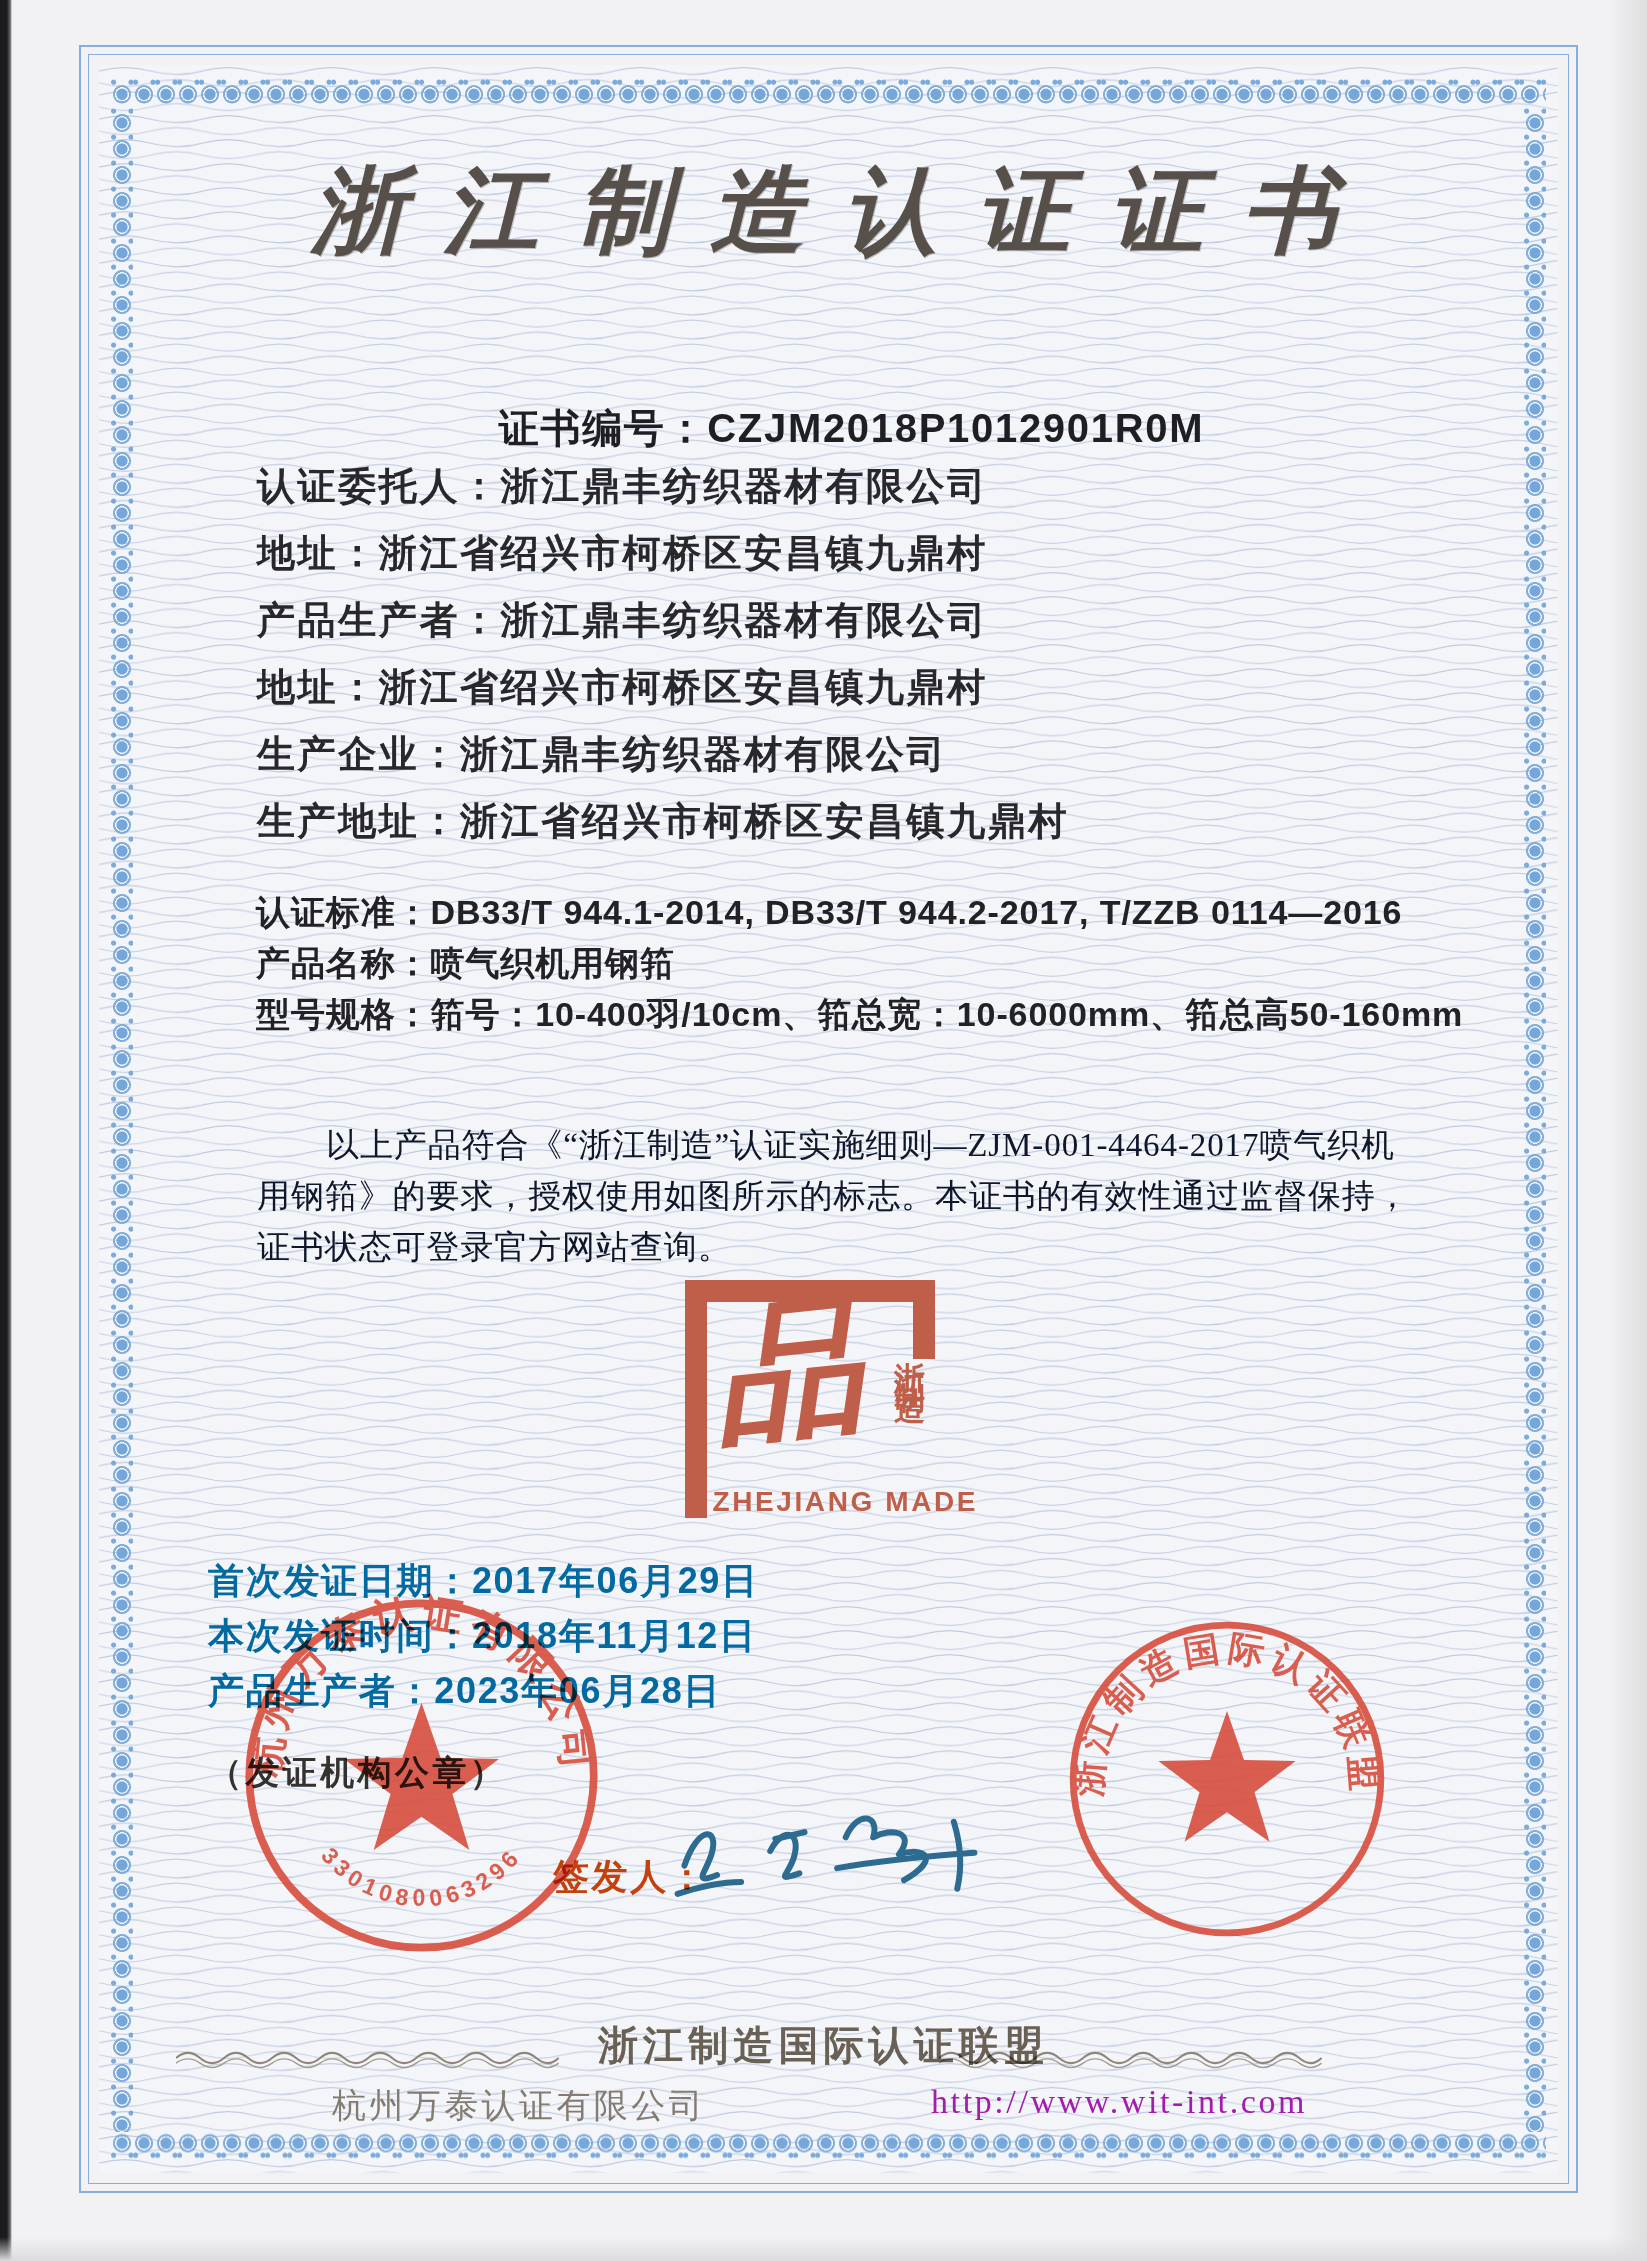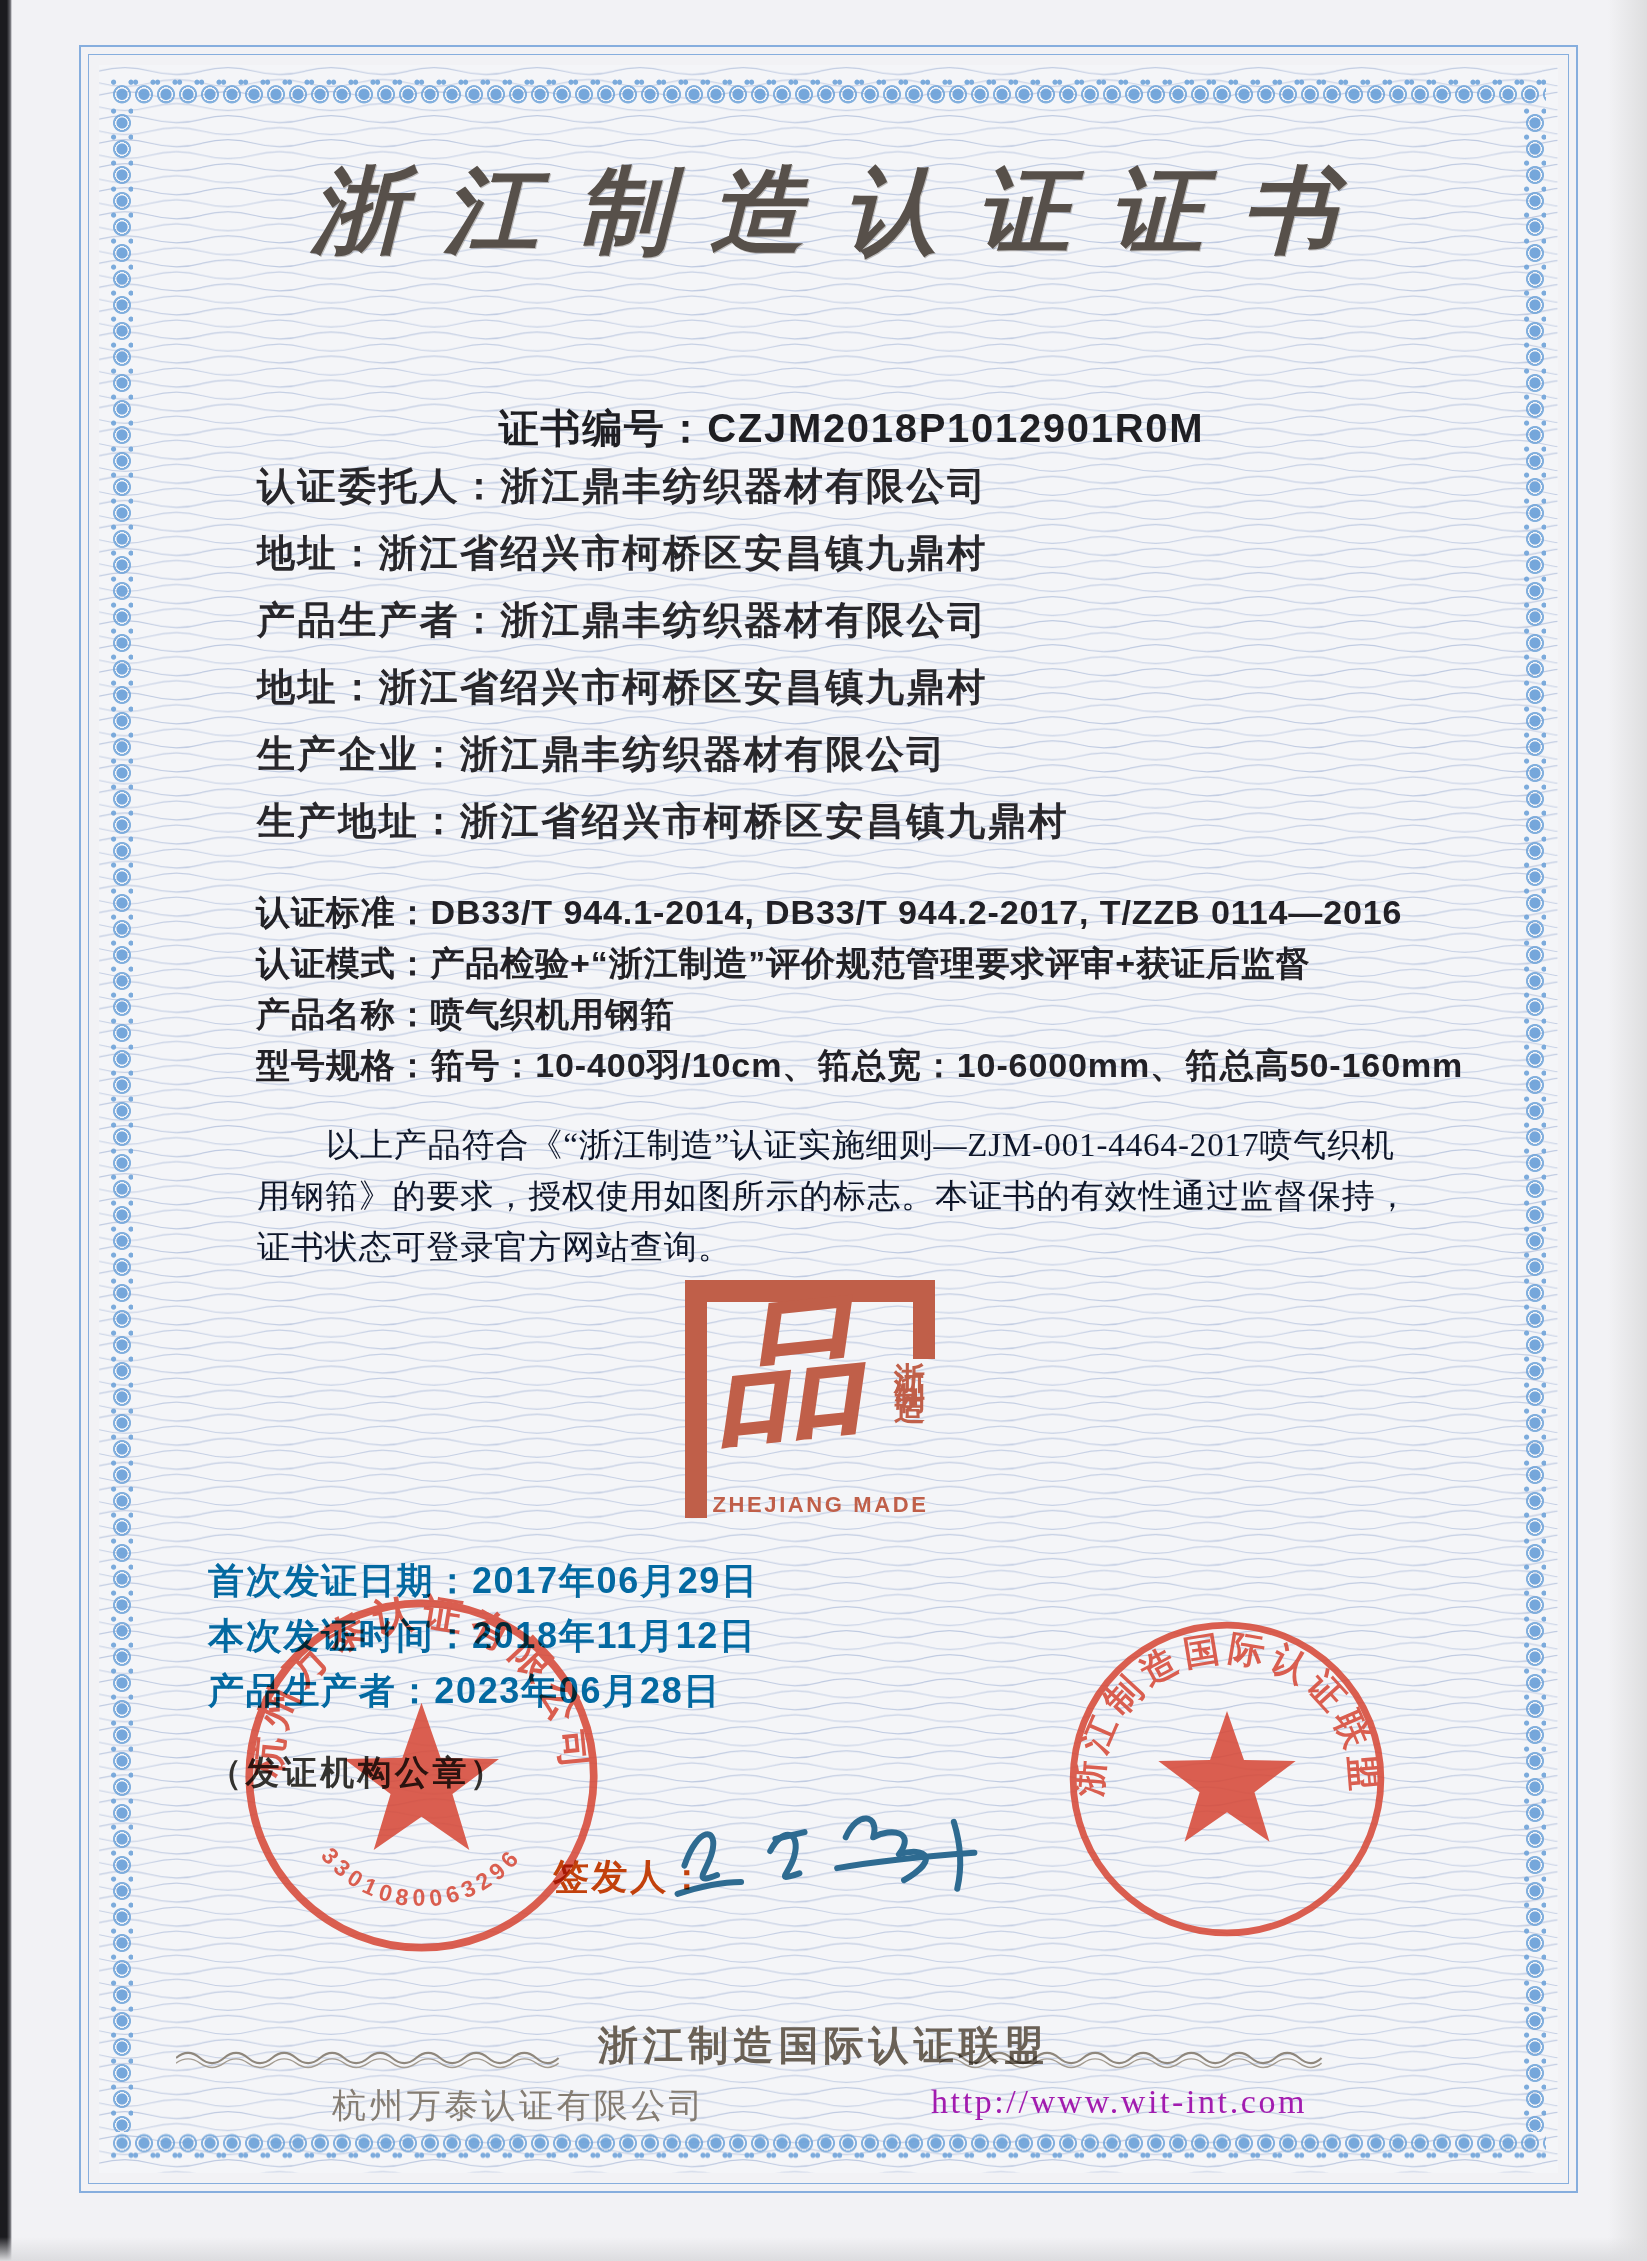--- a/index.html
+++ b/index.html
@@ -50,21 +50,21 @@
   
   .logo{position:absolute;left:685px;top:1280px;width:250px;height:238px;}
   .logo .bar{position:absolute;background:#c05f49;}
   .logo .topbar{left:0;top:0;right:0;height:22px;}
   .logo .leftbar{left:0;top:0;bottom:0;width:22px;}
   .logo .rightbar{right:0;top:0;width:22px;height:79px;}
   .logo .glyph{position:absolute;left:29px;top:15.4px;font-family:"DejaVu Serif",serif;
     font-size:148px;font-weight:700;font-style:italic;color:#c05f49;transform:rotate(-6deg);line-height:1;}
   .logo .vtext{position:absolute;right:5.1px;top:57px;writing-mode:vertical-rl;
     font-size:31px;font-weight:700;letter-spacing:10.3px;color:#c05f49;}
-  .logo .caption{position:absolute;left:27.5px;bottom:0;font-size:22px;font-weight:700;
+  .logo .caption{position:absolute;left:27.5px;bottom:0;font-size:28px;font-weight:700;
     letter-spacing:2.6px;color:#c05f49;white-space:nowrap;}
   
   .date-block{position:absolute;left:208px;top:1553px;}
   .date-block .line{height:55px;line-height:55px;font-size:36px;font-weight:700;color:#0369a1;letter-spacing:1.7px;}
   .seal-note{position:absolute;left:208px;top:1750px;font-size:34px;font-weight:700;color:#33322f;letter-spacing:3.4px;}
   .signer{position:absolute;left:553px;top:1853px;font-size:36px;font-weight:700;color:#c2410c;letter-spacing:2.6px;}
   .signature{position:absolute;left:669px;top:1784px;mix-blend-mode:multiply;}
   
   .stamp{position:absolute;mix-blend-mode:multiply;opacity:.88;}
   .stamp.left{left:233px;top:1587px;}
@@ -117,21 +117,20 @@
     <div class="line">认证委托人：浙江鼎丰纺织器材有限公司</div>
     <div class="line">地址：浙江省绍兴市柯桥区安昌镇九鼎村</div>
     <div class="line">产品生产者：浙江鼎丰纺织器材有限公司</div>
     <div class="line">地址：浙江省绍兴市柯桥区安昌镇九鼎村</div>
     <div class="line">生产企业：浙江鼎丰纺织器材有限公司</div>
     <div class="line">生产地址：浙江省绍兴市柯桥区安昌镇九鼎村</div>
   </div>
 
   <div class="spec-block">
     <div class="line">认证标准：DB33/T 944.1-2014, DB33/T 944.2-2017, T/ZZB 0114—2016</div>
-    <div class="line">认证模式：产品检验+“浙江制造”评价规范管理要求评审+获证后监督</div>
     <div class="line">产品名称：喷气织机用钢筘</div>
     <div class="line">型号规格：筘号：10-400羽/10cm、筘总宽：10-6000mm、筘总高50-160mm</div>
   </div>
 
   <div class="paragraph">以上产品符合《“浙江制造”认证实施细则—ZJM-001-4464-2017喷气织机用钢筘》的要求，授权使用如图所示的标志。本证书的有效性通过监督保持，证书状态可登录官方网站查询。</div>
 
   <div class="logo">
     <div class="bar topbar"></div>
     <div class="bar leftbar"></div>
     <div class="bar rightbar"></div>

